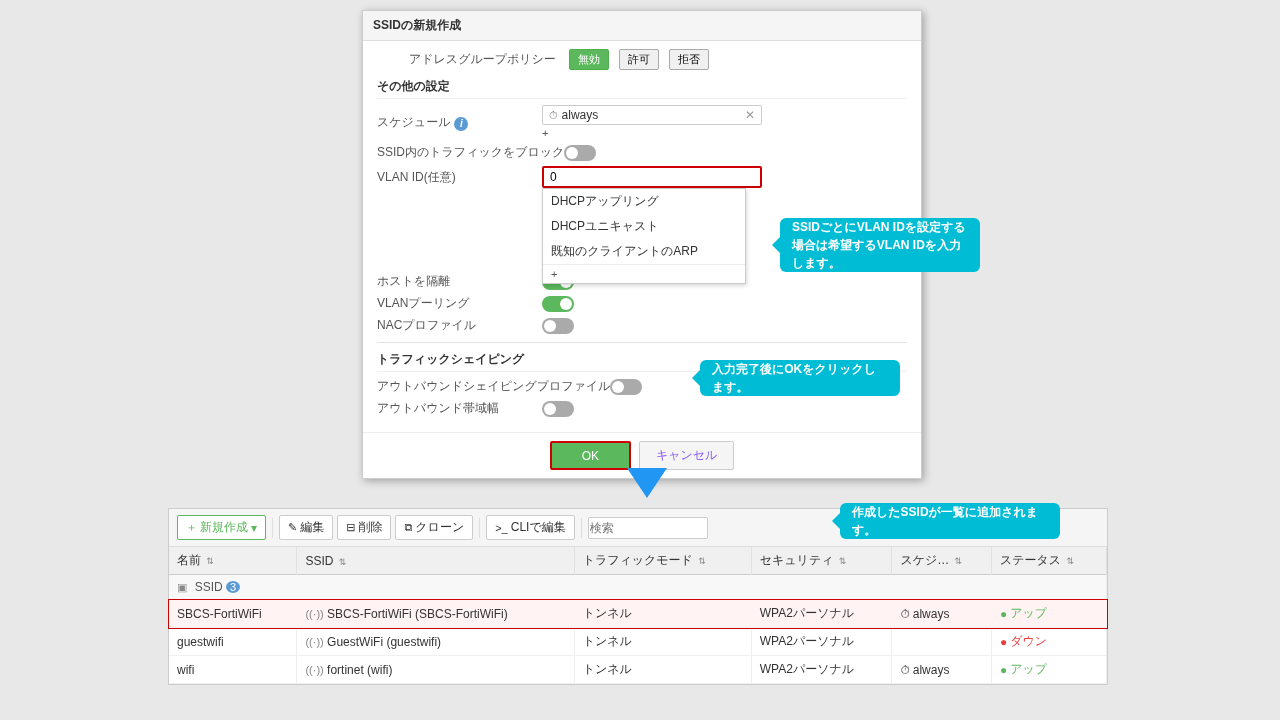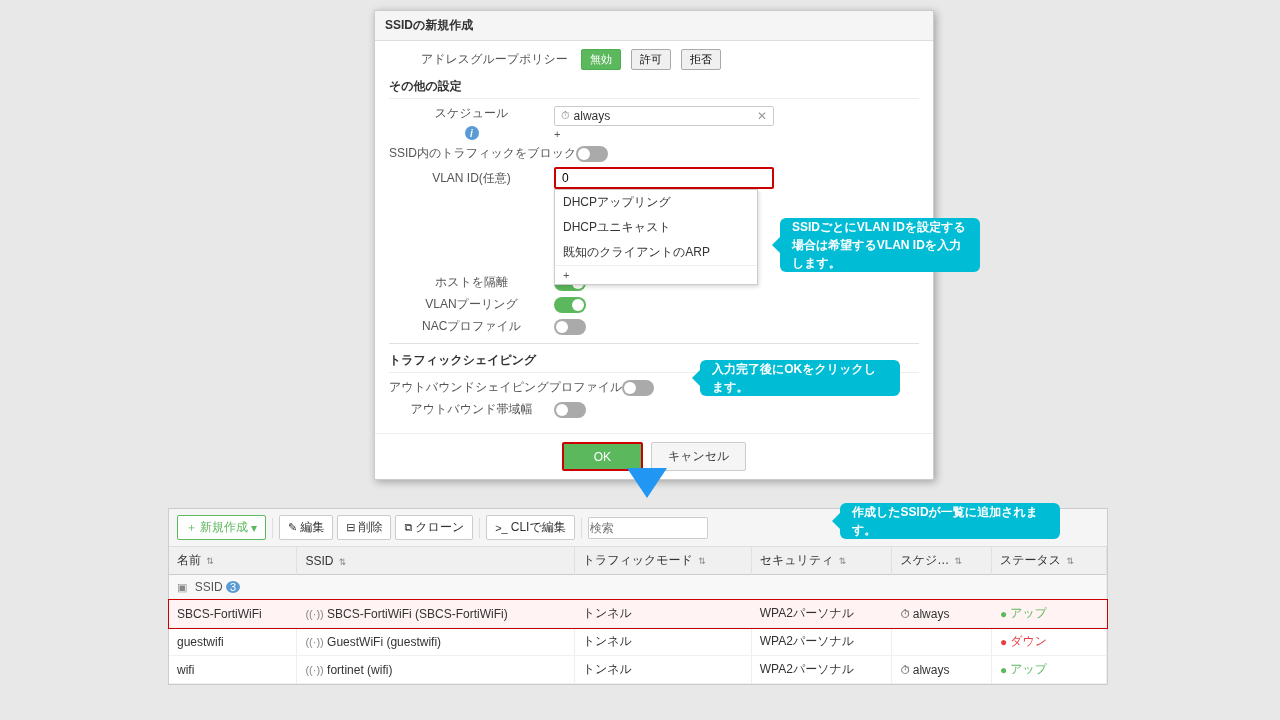--- a/index.html
+++ b/index.html
@@ -10,21 +10,21 @@
       width: 1280px;
       height: 720px;
       overflow: hidden;
       position: relative;
     }
 
     
     .modal-container {
       position: absolute;
       top: 10px;
-      left: 374px;
+      left: 362px;
       width: 560px;
       background: #fff;
       border: 1px solid #ccc;
       box-shadow: 2px 2px 8px rgba(0,0,0,0.3);
     }
     .modal-title {
       background: #f5f5f5;
       border-bottom: 1px solid #ddd;
       padding: 6px 10px;
       font-size: 12px;
@@ -73,23 +73,22 @@
     .form-row {
       display: flex;
       align-items: center;
       margin-bottom: 5px;
     }
     .form-label {
       min-width: 165px;
       font-size: 12px;
       color: #555;
       display: flex;
-      align-items: center;
+      align-items: flex-end;
       gap: 4px;
-      flex-direction: column;
     }
     .info-icon {
       width: 14px;
       height: 14px;
       background: #5b9bd5;
       border-radius: 50%;
       color: #fff;
       font-size: 10px;
       display: inline-flex;
       align-items: center;
@@ -203,21 +202,21 @@
       color: #fff;
       border: 2px solid #c00;
       padding: 5px 30px;
       font-size: 12px;
       cursor: pointer;
       border-radius: 2px;
       font-weight: normal;
     }
     .btn-cancel {
       background: #f5f5f5;
-      color: #404040;
+      color: #8b5cf6;
       border: 1px solid #ccc;
       padding: 5px 16px;
       font-size: 12px;
       cursor: pointer;
       border-radius: 2px;
     }
 
     
     .callout {
       position: absolute;

